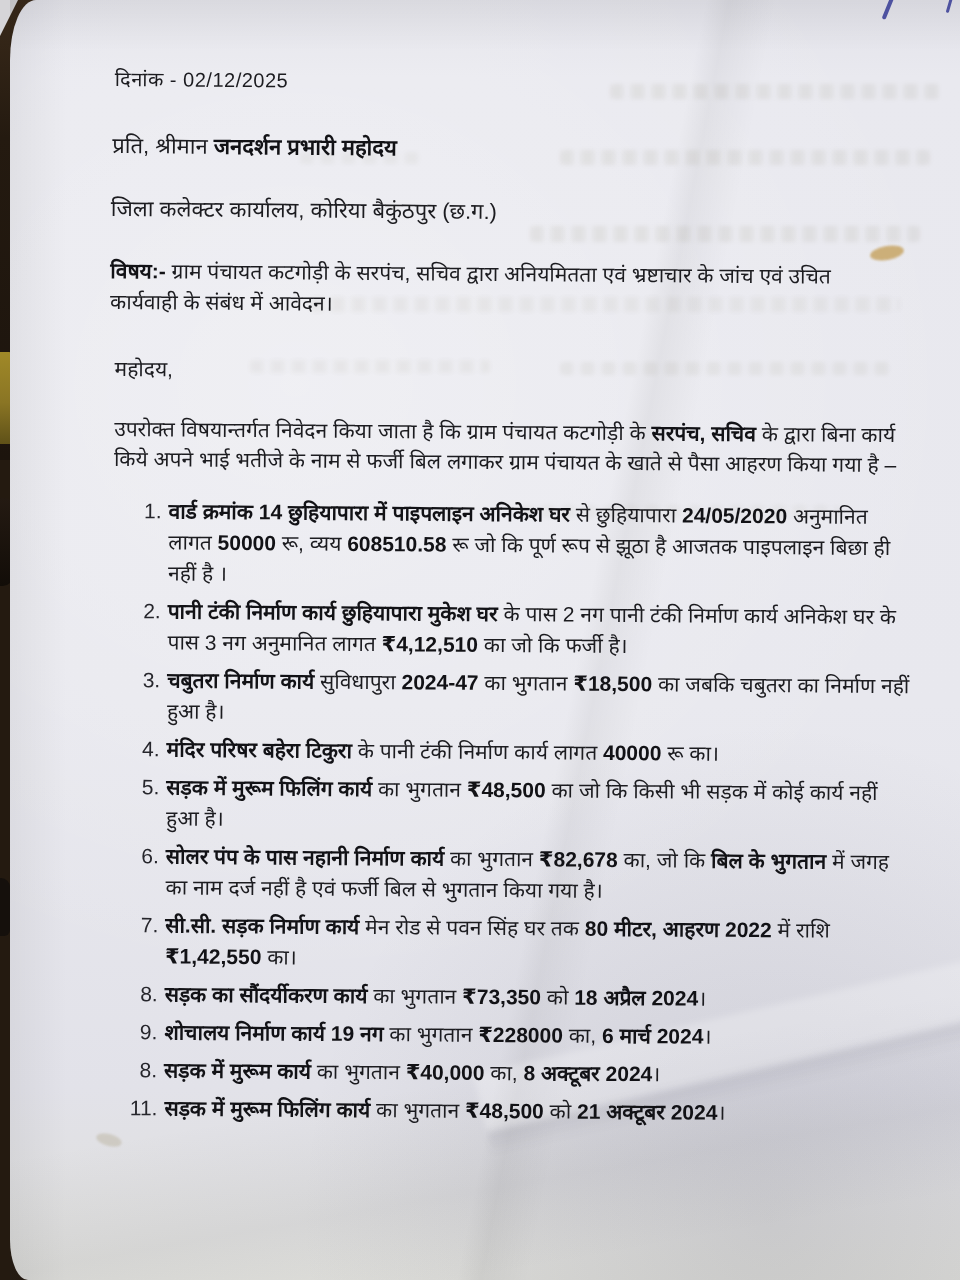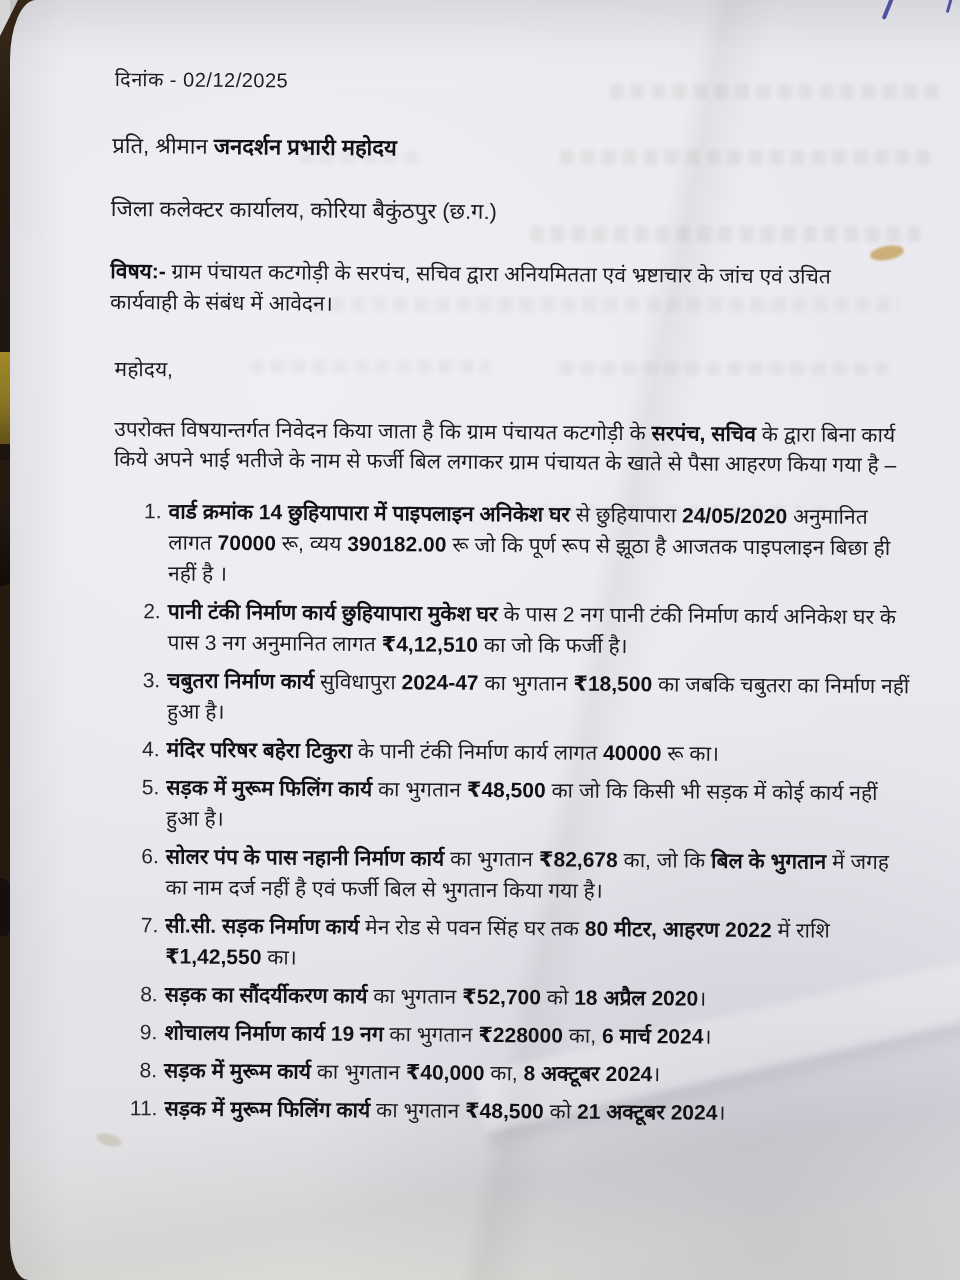--- a/index.html
+++ b/index.html
@@ -125,21 +125,21 @@
 
   <div class="subject"><span class="b">विषय:-</span><span> ग्राम पंचायत कटगोड़ी के सरपंच, सचिव द्वारा अनियमितता एवं भ्रष्टाचार के जांच एवं उचित कार्यवाही के संबंध में आवेदन।</span></div>
 
   <div class="greeting">महोदय,</div>
 
   <div class="intro"><span>उपरोक्त विषयान्तर्गत निवेदन किया जाता है कि ग्राम पंचायत कटगोड़ी के </span><span class="b">सरपंच, सचिव</span><span> के द्वारा बिना कार्य किये अपने भाई भतीजे के नाम से फर्जी बिल लगाकर ग्राम पंचायत के खाते से पैसा आहरण किया गया है –</span></div>
 
   <div class="list">
       <div class="item">
         <span class="num">1.</span>
-        <span class="itxt"><span class="b">वार्ड क्रमांक 14 छुहियापारा में पाइपलाइन अनिकेश घर</span><span> से छुहियापारा </span><span class="b">24/05/2020</span><span> अनुमानित लागत </span><span class="b">70000</span><span> रू, व्यय </span><span class="b">390182.00</span><span> रू जो कि पूर्ण रूप से झूठा है आजतक पाइपलाइन बिछा ही नहीं है ।</span></span>
+        <span class="itxt"><span class="b">वार्ड क्रमांक 14 छुहियापारा में पाइपलाइन अनिकेश घर</span><span> से छुहियापारा </span><span class="b">24/05/2020</span><span> अनुमानित लागत </span><span class="b">50000</span><span> रू, व्यय </span><span class="b">608510.58</span><span> रू जो कि पूर्ण रूप से झूठा है आजतक पाइपलाइन बिछा ही नहीं है ।</span></span>
       </div>
       <div class="item">
         <span class="num">2.</span>
         <span class="itxt"><span class="b">पानी टंकी निर्माण कार्य छुहियापारा मुकेश घर</span><span> के पास 2 नग पानी टंकी निर्माण कार्य अनिकेश घर के पास 3 नग अनुमानित लागत </span><span class="b">₹4,12,510</span><span> का जो कि फर्जी है।</span></span>
       </div>
       <div class="item">
         <span class="num">3.</span>
         <span class="itxt"><span class="b">चबुतरा निर्माण कार्य</span><span> सुविधापुरा </span><span class="b">2024-47</span><span> का भुगतान </span><span class="b">₹18,500</span><span> का जबकि चबुतरा का निर्माण नहीं हुआ है।</span></span>
       </div>
       <div class="item">
@@ -153,21 +153,21 @@
       <div class="item">
         <span class="num">6.</span>
         <span class="itxt"><span class="b">सोलर पंप के पास नहानी निर्माण कार्य</span><span> का भुगतान </span><span class="b">₹82,678</span><span> का, जो कि </span><span class="b">बिल के भुगतान</span><span> में जगह का नाम दर्ज नहीं है एवं फर्जी बिल से भुगतान किया गया है।</span></span>
       </div>
       <div class="item">
         <span class="num">7.</span>
         <span class="itxt"><span class="b">सी.सी. सड़क निर्माण कार्य</span><span> मेन रोड से पवन सिंह घर तक </span><span class="b">80 मीटर, आहरण 2022</span><span> में राशि </span><span class="b">₹1,42,550</span><span> का।</span></span>
       </div>
       <div class="item">
         <span class="num">8.</span>
-        <span class="itxt"><span class="b">सड़क का सौंदर्यीकरण कार्य</span><span> का भुगतान </span><span class="b">₹52,700</span><span> को </span><span class="b">18 अप्रैल 2020</span><span>।</span></span>
+        <span class="itxt"><span class="b">सड़क का सौंदर्यीकरण कार्य</span><span> का भुगतान </span><span class="b">₹73,350</span><span> को </span><span class="b">18 अप्रैल 2024</span><span>।</span></span>
       </div>
       <div class="item">
         <span class="num">9.</span>
         <span class="itxt"><span class="b">शोचालय निर्माण कार्य 19 नग</span><span> का भुगतान </span><span class="b">₹228000</span><span> का, </span><span class="b">6 मार्च 2024</span><span>।</span></span>
       </div>
       <div class="item">
         <span class="num">8.</span>
         <span class="itxt"><span class="b">सड़क में मुरूम कार्य</span><span> का भुगतान </span><span class="b">₹40,000</span><span> का, </span><span class="b">8 अक्टूबर 2024</span><span>।</span></span>
       </div>
       <div class="item">

